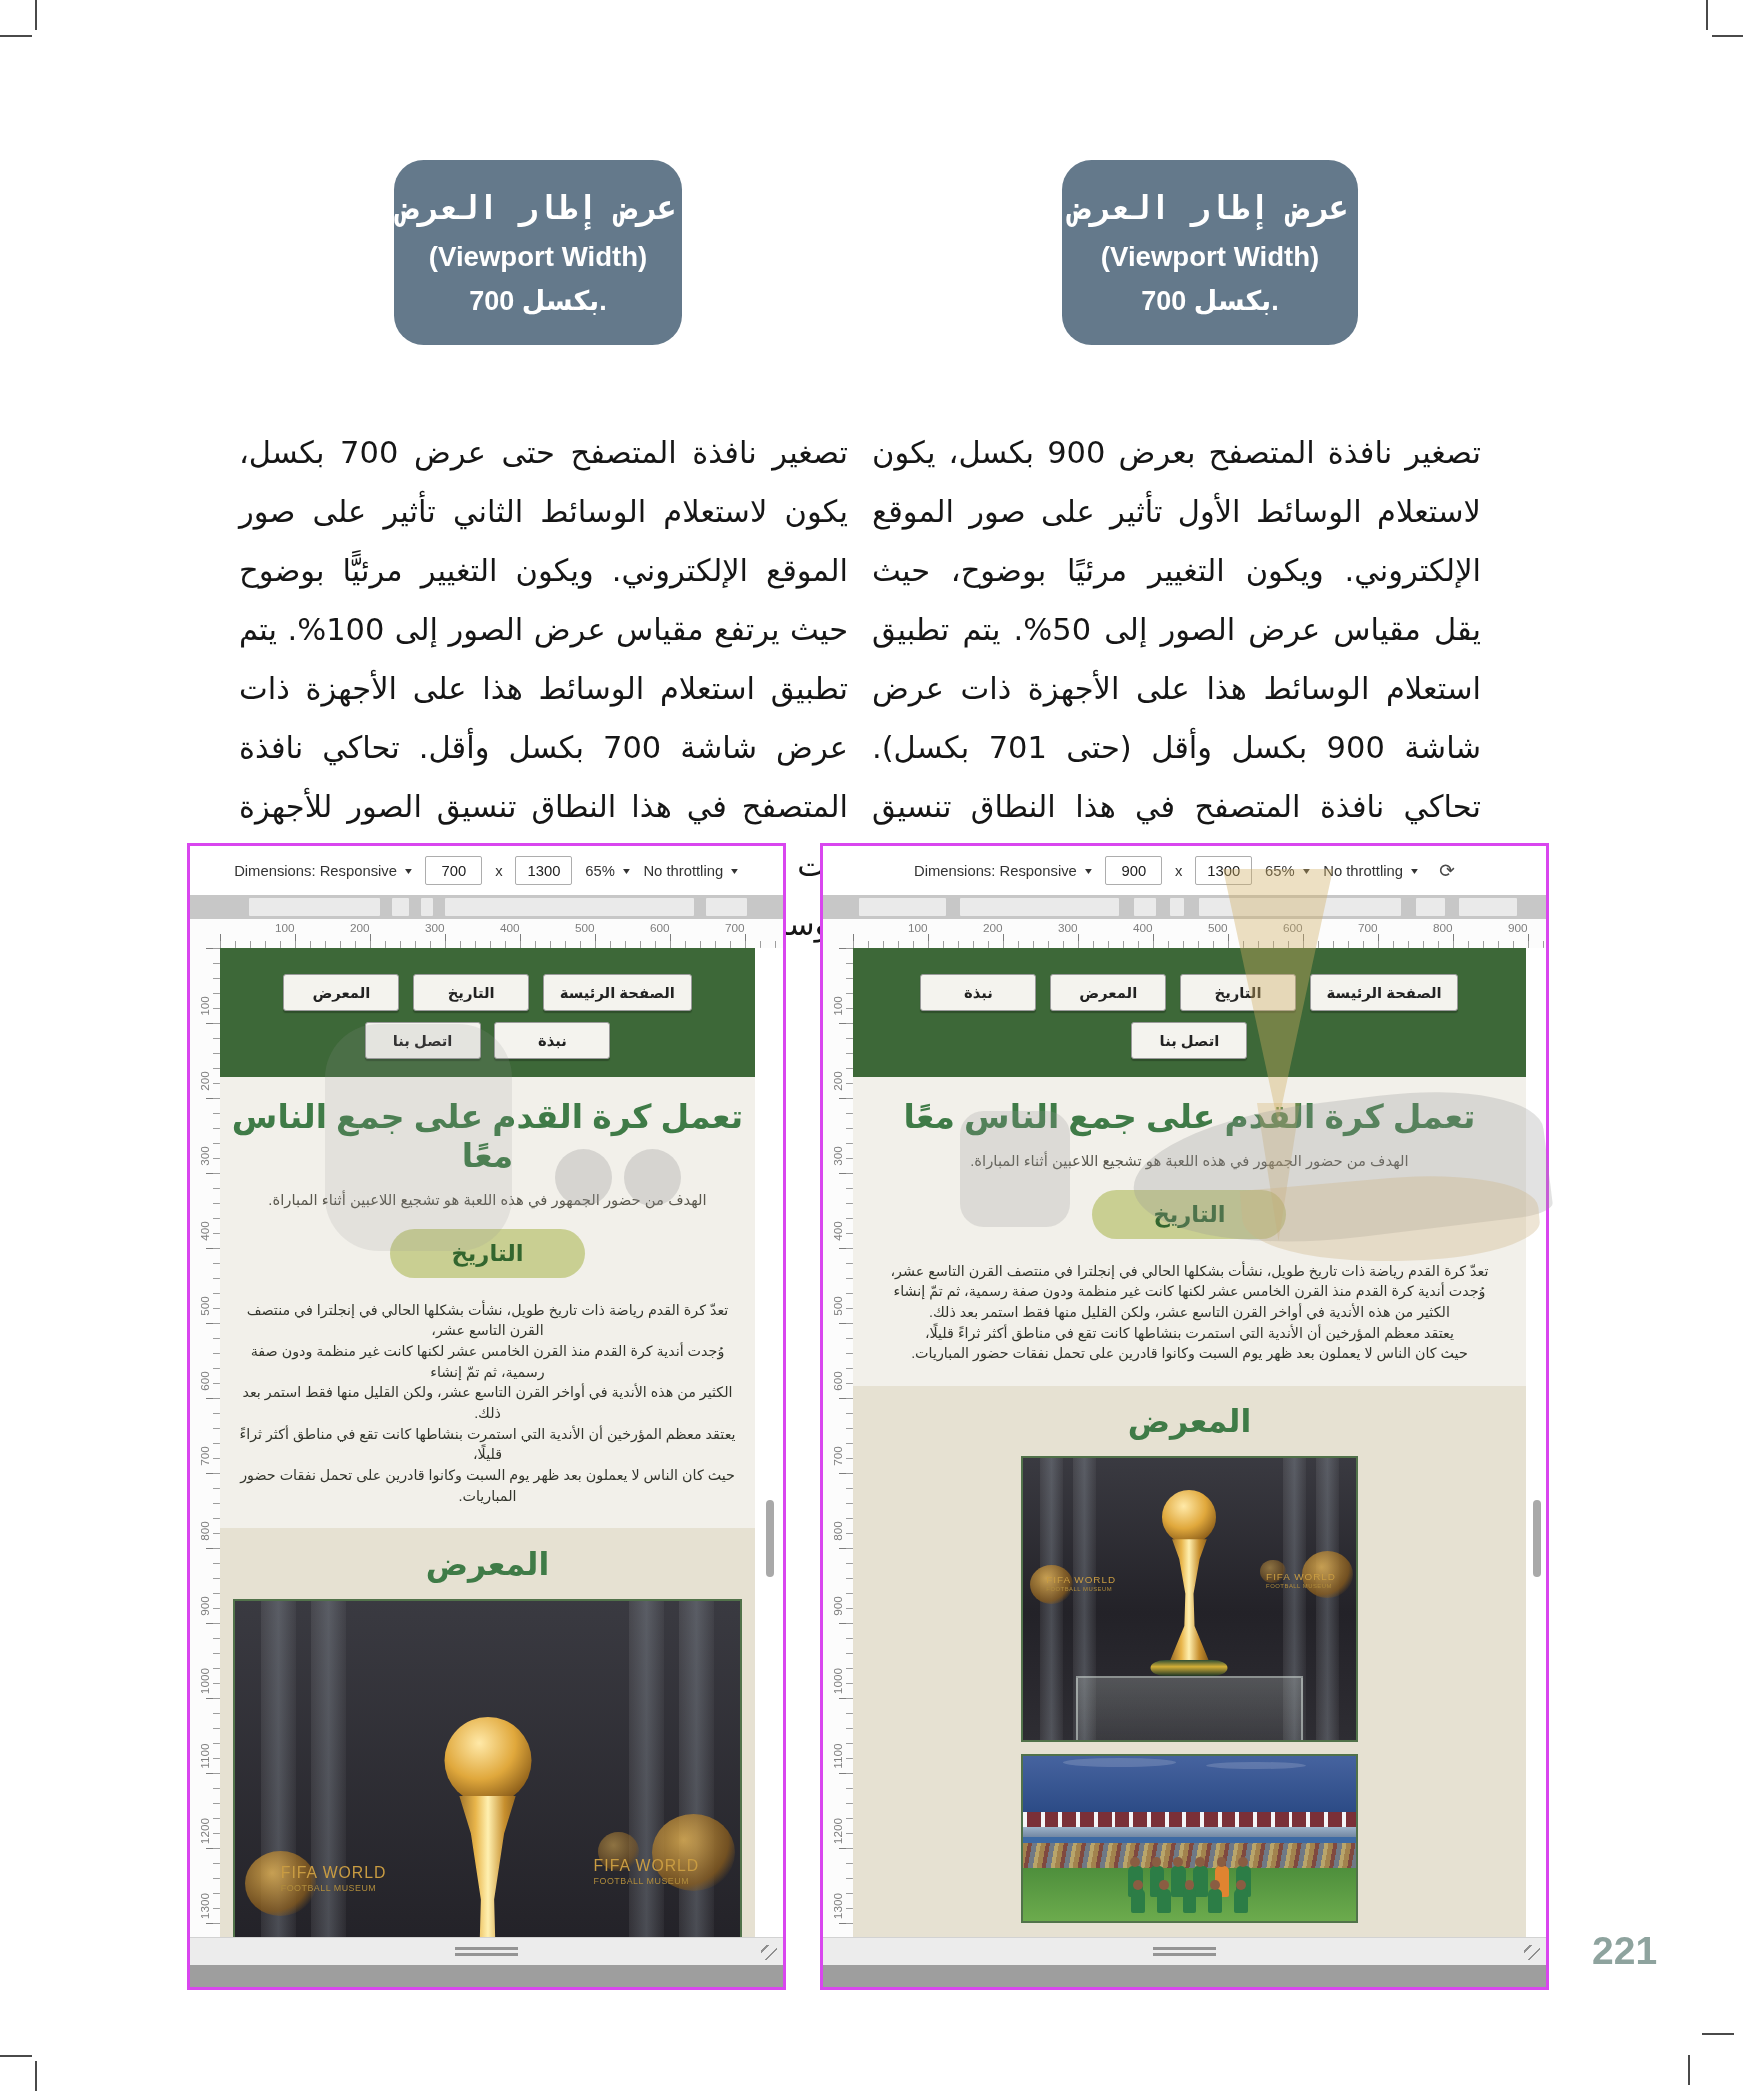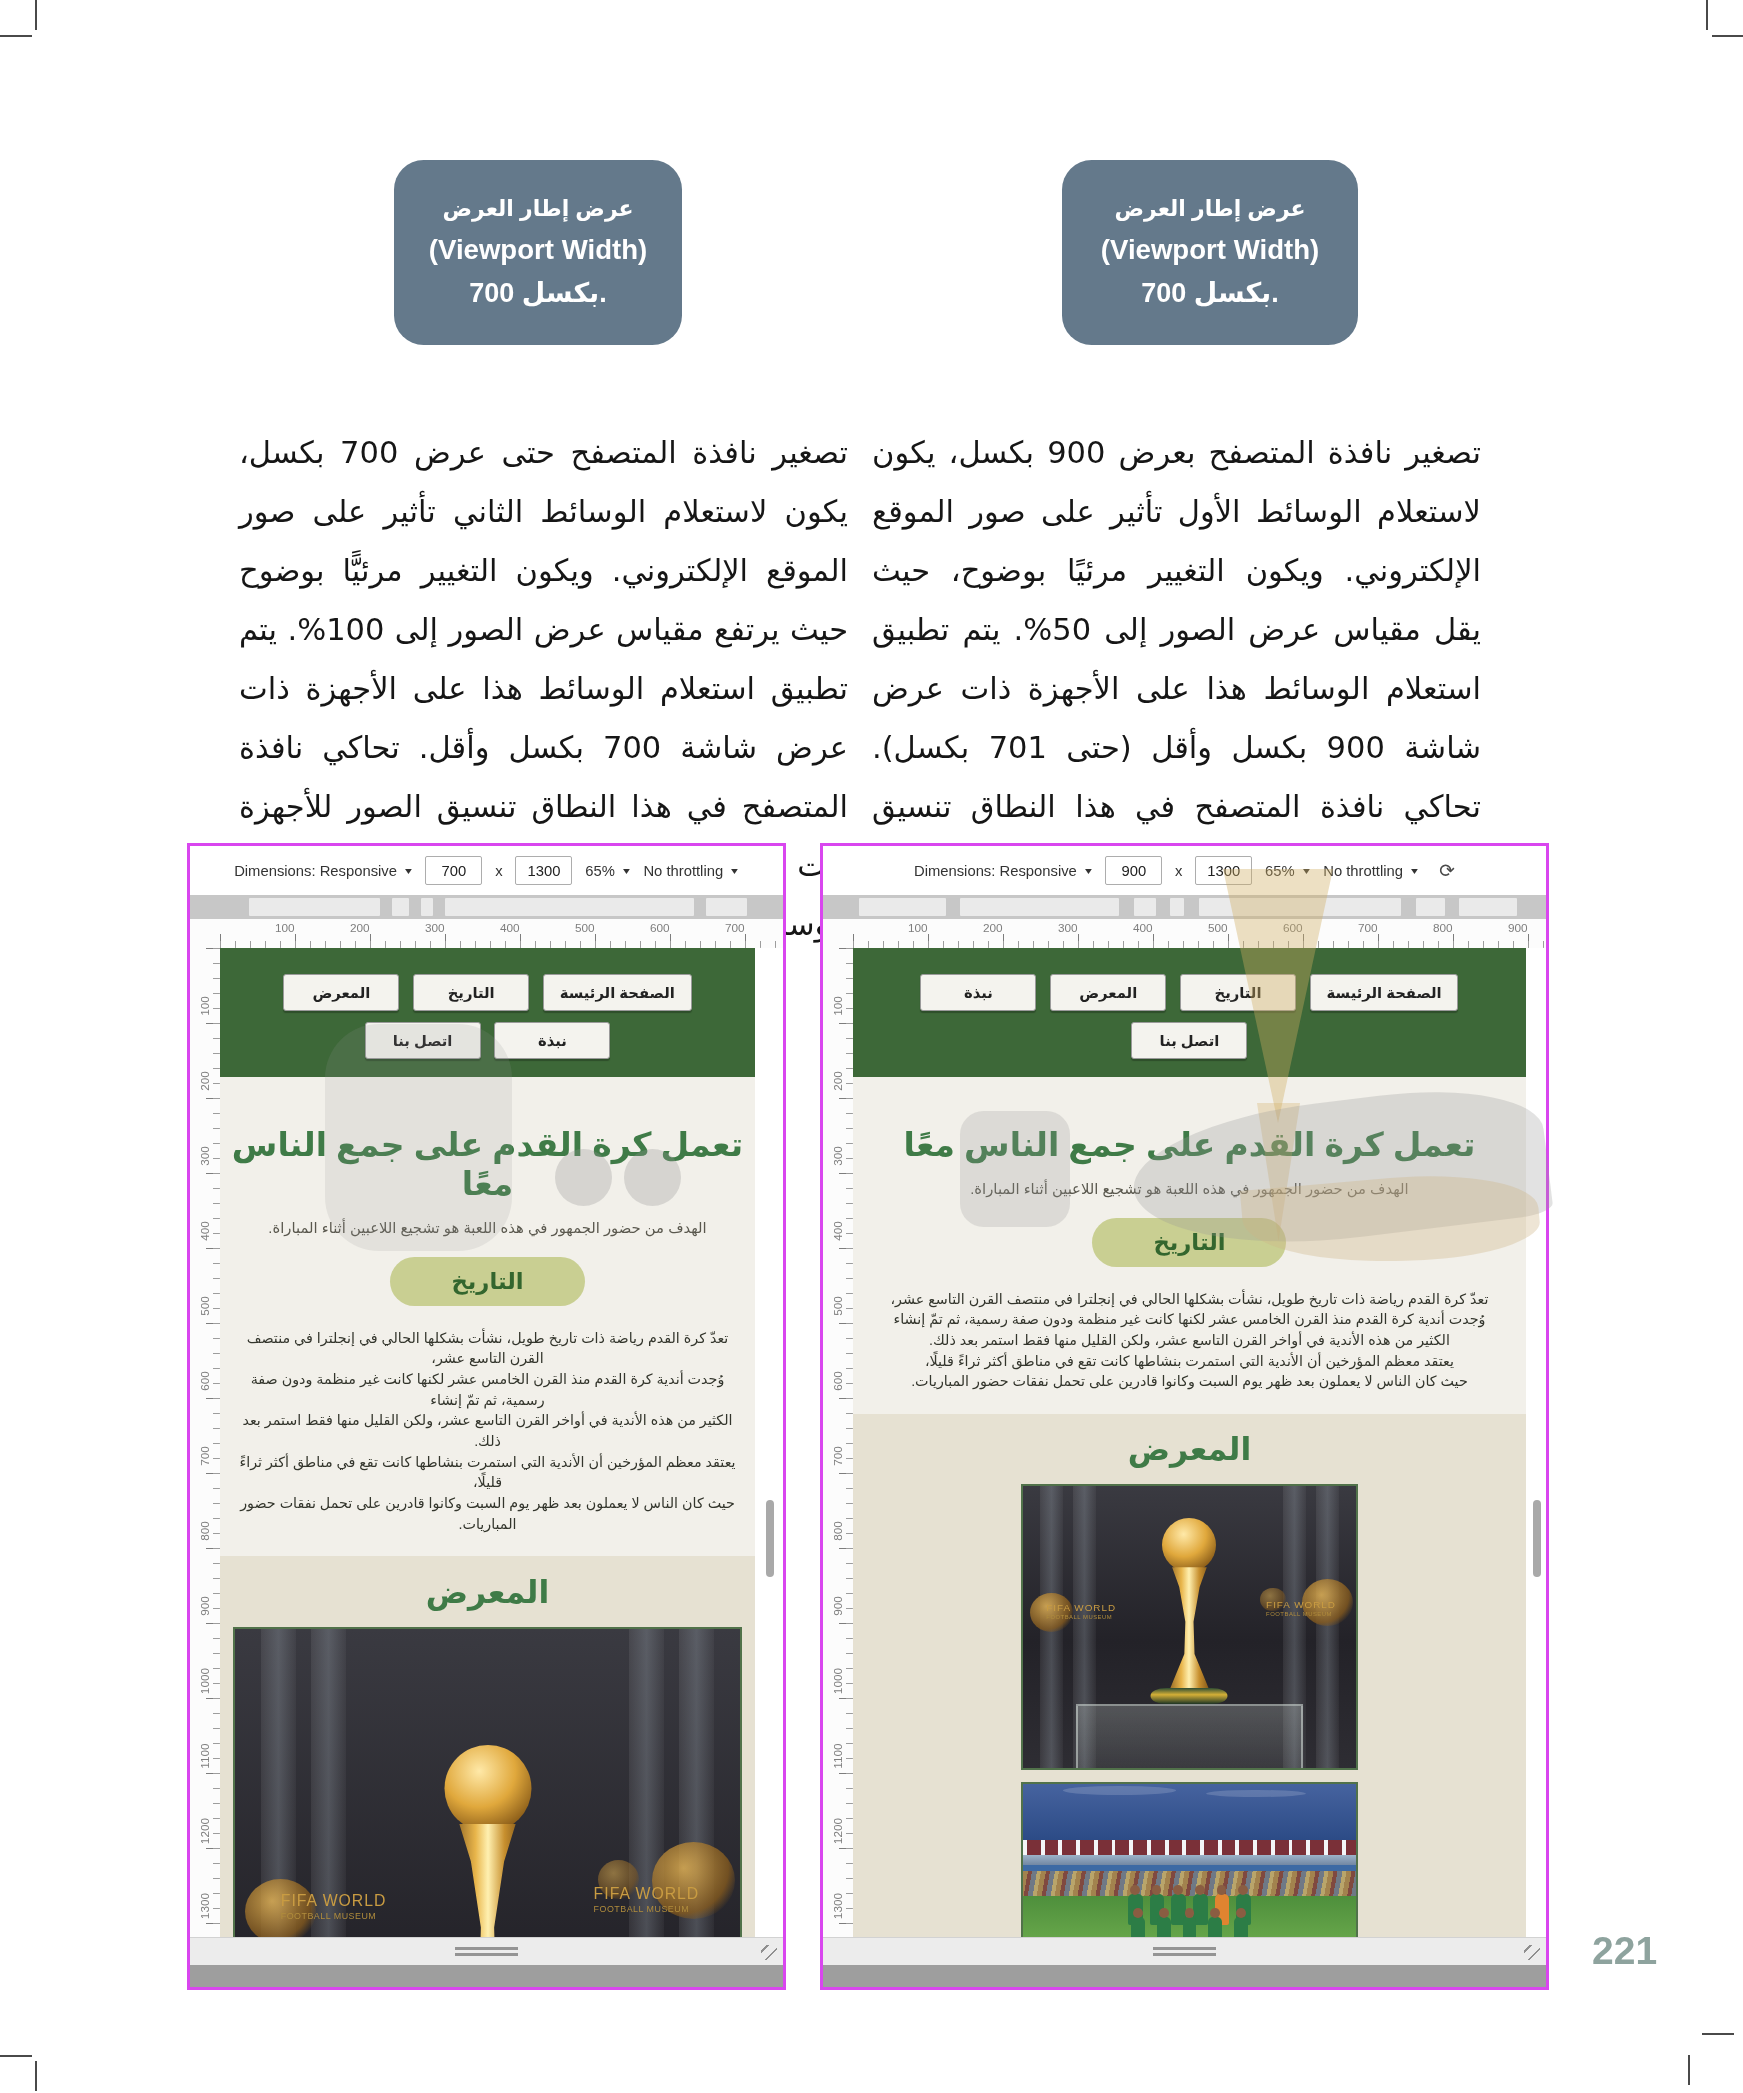--- a/index.html
+++ b/index.html
@@ -8,21 +8,21 @@
 
   
   .crop{position:absolute;background:#4a4a4a;}
   .crop-v{width:2px;height:29.6px;}
   .crop-h{height:2px;width:31.5px;}
 
   
   .card{position:absolute;background:#64798b;border-radius:29.6px;color:#fff;
         display:flex;flex-direction:column;justify-content:center;align-items:center;
         gap:11.8px;text-align:center;font-weight:bold;}
-  .card .l1{font-size:22px;}
+  .card .l1{font-size:33px;font-family:Liberation Mono, monospace;}
   .card .l2{font-size:27.6px;direction:ltr;}
   .card .l3{font-size:27px;}
   #card700{left:394px;top:160px;width:288px;height:185px;}
   #card900{left:1062px;top:160px;width:296px;height:185px;}
 
   
   .lead{position:absolute;direction:rtl;text-align:justify;font-size:30.5px;line-height:59px;
         color:#161616;font-family:"DejaVu Sans","Liberation Sans",sans-serif;}
   #lead700{left:239px;top:392px;width:609px;}
   #lead900{left:872px;top:392px;width:609px;}
@@ -91,21 +91,21 @@
   .scroll-thumb{position:absolute;width:7.9px;height:77px;background:#a9a9a9;border-radius:3.9px;top:552px;}
   #panelL .scroll-thumb{right:8.9px;}
   #panelR .scroll-thumb{right:4.9px;}
 
   
   .nav{background:#3d6838;padding:25.6px 25.6px 17.7px;display:flex;flex-direction:column;gap:11.8px;direction:rtl;}
   .nav-row{display:flex;justify-content:center;gap:13.8px;}
   .nav-btn{background:#f4f3ee;border:1px solid #9a9a9a;border-radius:3px;height:37px;min-width:116px;
            box-sizing:border-box;display:flex;align-items:center;justify-content:center;
            font-size:14.8px;font-weight:bold;color:#222;padding:0 15.8px;box-shadow:0 2px 1px rgba(0,0,0,.25);}
-  .hero{padding:19.7px 11.8px 21.7px;text-align:center;margin-top:28px;}
+  .hero{padding:19.7px 11.8px 21.7px;text-align:center;}
   .hero h1{color:#3f7b47;font-size:33px;font-weight:bold;margin:0 0 15.8px;direction:rtl;}
   .hero .sub{font-size:14.8px;color:#5a584e;margin:0 0 21.7px;direction:rtl;}
   .pill{display:inline-block;background:#c9cf92;color:#33662e;font-weight:bold;font-size:22.7px;
         padding:10.8px 61px;border-radius:27.6px;margin:0 0 21.7px;}
   .article{direction:rtl;text-align:center;font-size:14.3px;line-height:20.7px;color:#33352c;}
   .gallery{background:#e6e1d2;text-align:center;padding-top:17.7px;flex:1;}
   .gallery h2{color:#3f7b47;font-size:31.5px;font-weight:bold;margin:0 0 15.8px;}
 
   
   .trophy{position:relative;overflow:hidden;border:2px solid #51724a;box-sizing:border-box;

